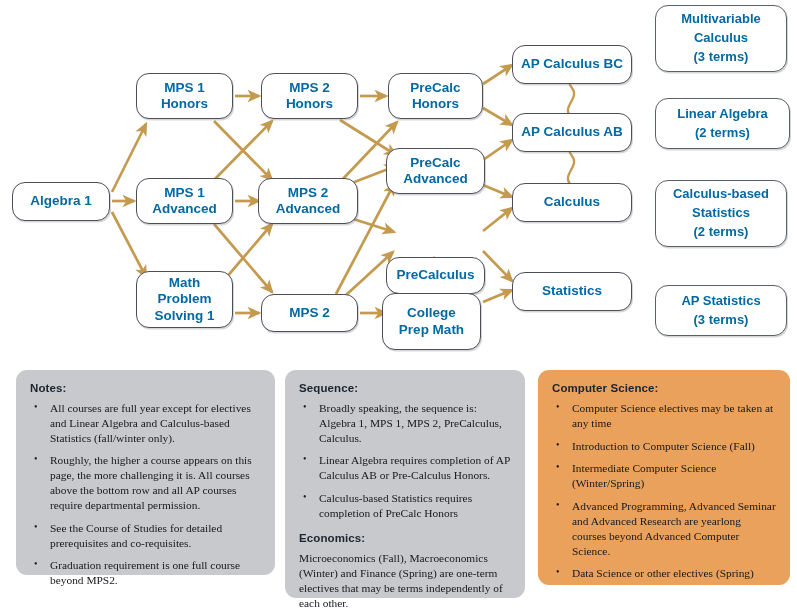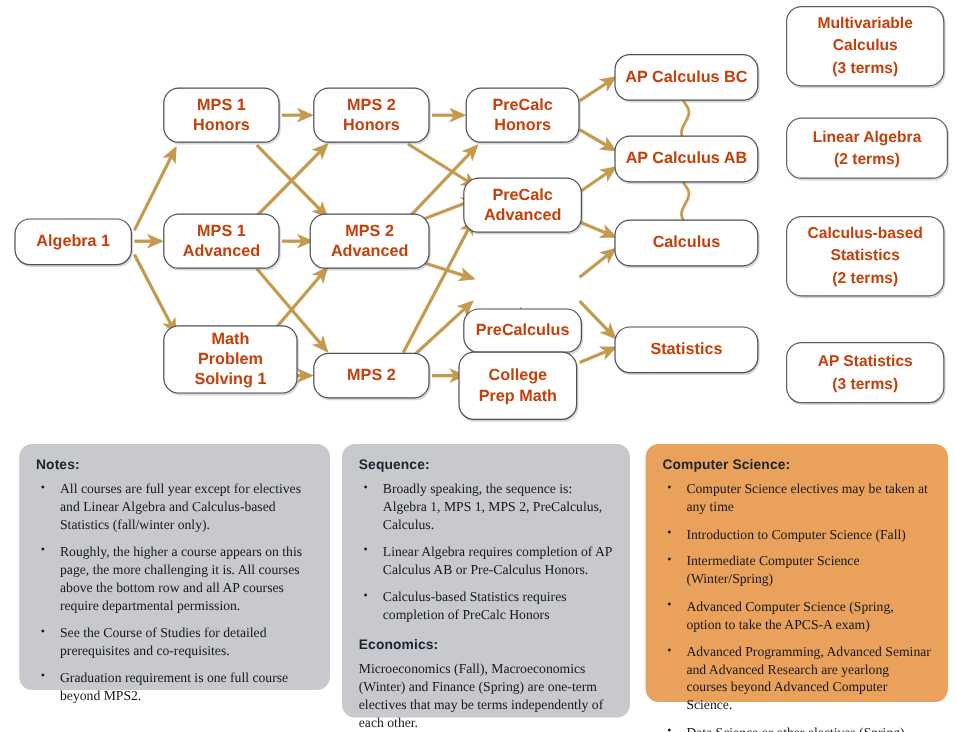--- a/index.html
+++ b/index.html
@@ -31,21 +31,21 @@
   }
   .node {
     position: absolute;
     background: #ffffff;
     border: 1.6px solid #4a4f58;
     border-radius: 13px;
     display: flex;
     align-items: center;
     justify-content: flex-end;
     text-align: center;
-    color: #c2410c;
+    color: #0369a1;
     font-weight: bold;
     font-size: 13.5px;
     line-height: 1.22;
     padding: 2px 4px;
     z-index: 3;
     box-shadow: 1px 1.5px 0 rgba(120,120,125,0.30);
   }
   .node span { display: block; width: 100%; white-space: pre-line; }
   .node.term {
     border-color: #5a6068;
@@ -158,21 +158,21 @@
     </div>
 
     <div class="node" style="left:136px; top:73px; width:97px; height:46px;">
       <span>MPS 1
 Honors</span>
     </div>
     <div class="node" style="left:136px; top:178px; width:97px; height:46px;">
       <span>MPS 1
 Advanced</span>
     </div>
-    <div class="node" style="left:136px; top:271px; width:112px; height:57px;">
+    <div class="node" style="left:136px; top:271px; width:97px; height:57px;">
       <span>Math
 Problem
 Solving 1</span>
     </div>
 
     <div class="node" style="left:261px; top:73px; width:97px; height:46px;">
       <span>MPS 2
 Honors</span>
     </div>
     <div class="node" style="left:258px; top:178px; width:100px; height:46px;">
@@ -252,19 +252,18 @@
     <h3 class="sub">Economics:</h3>
     <p>Microeconomics (Fall), Macroeconomics (Winter) and Finance (Spring) are one-term electives that may be terms independently of each other.</p>
   </div>
 
   <div class="panel orange" style="left:538px; top:370px; width:252px; height:215px;">
     <h3>Computer Science:</h3>
     <ul>
       <li>Computer Science electives may be taken at any time</li>
       <li>Introduction to Computer Science (Fall)</li>
       <li>Intermediate Computer Science (Winter/Spring)</li>
-      <li>Advanced Computer Science (Spring, option to take the APCS-A exam)</li>
       <li>Advanced Programming, Advanced Seminar and Advanced Research are yearlong courses beyond Advanced Computer Science.</li>
       <li>Data Science or other electives (Spring)</li>
     </ul>
   </div>
 
 </div>
 
 </body></html>

